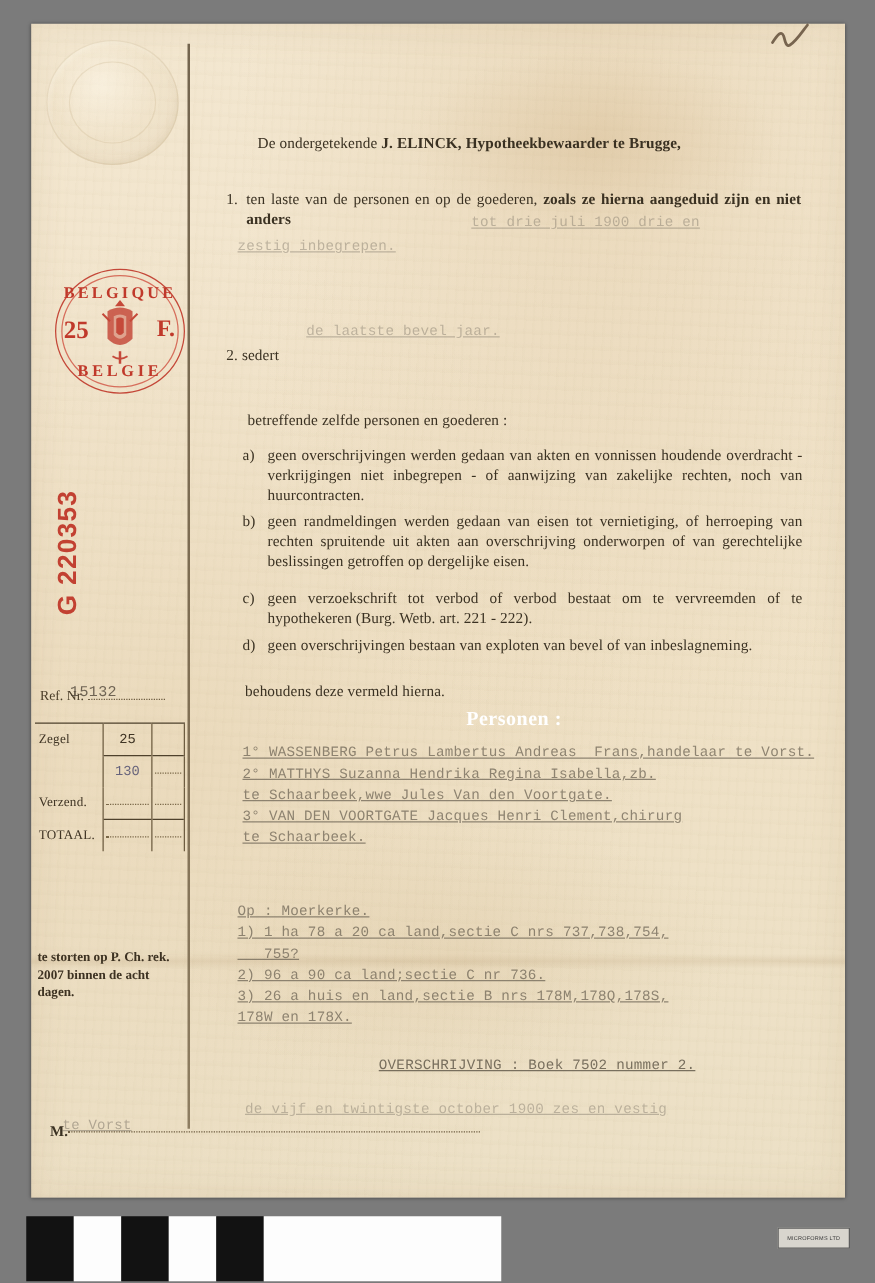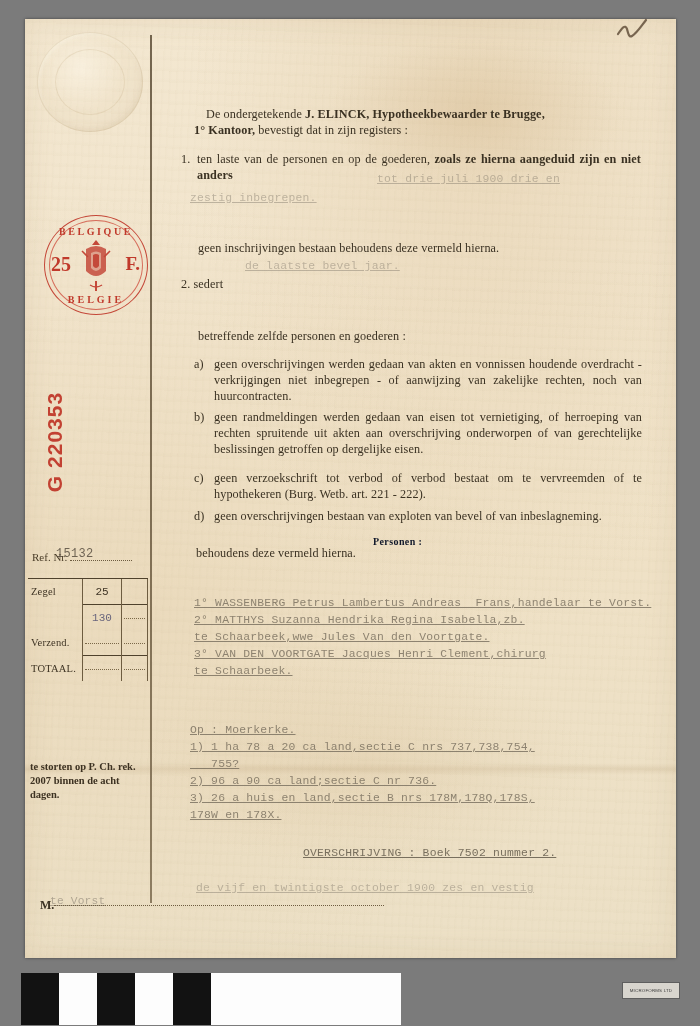--- a/index.html
+++ b/index.html
@@ -120,21 +120,21 @@
     border: 1px solid #cf5040;
     box-sizing: border-box;
     opacity: .8;
   }
   #stamp-country-top, #stamp-country-bottom {
     position: absolute;
     left: 0; width: 100%;
     text-align: center;
     font-family: "Liberation Serif", serif;
     font-weight: bold;
-    font-size: 10px;
+    font-size: 13px;
     letter-spacing: 2.6px;
     color: #c0392b;
   }
   #stamp-country-top { top: 11px; }
   #stamp-country-bottom { bottom: 10px; letter-spacing: 3px; }
   #stamp-value-left {
     position: absolute;
     left: 7px; top: 38px;
     font-family: "Liberation Serif", serif;
     font-weight: bold;
@@ -283,25 +283,25 @@
   }
   .lettered .mark { position: absolute; left: 0; top: 0; }
   .lettered .txt { display: block; padding-left: 20px; text-align: justify; }
   #item-a { top: 356px; }
   #item-b { top: 409px; }
   #item-c { top: 470px; }
   #item-d { top: 508px; }
   #closing { left: 196px; top: 545px; }
   #personen-heading {
     position: absolute;
-    left: 373px; top: 536px;
+    left: 373px; top: 567px;
     font-family: "Liberation Serif", serif;
     font-weight: bold;
-    font-size: 10px;
-    color: #0f172a;
+    font-size: 16px;
+    color: #ffffff;
     letter-spacing: .4px;
   }
 
   
   .typed {
     position: absolute;
     font-family: "Liberation Mono", monospace;
     font-size: 11.4px;
     line-height: 17px;
     letter-spacing: .2px;
@@ -470,29 +470,27 @@
             <span class="dotline"></span>
           </td>
     </tr>
   </tbody>
     </table>
 
   <div id="payment-note">te storten op P. Ch. rek. 2007 binnen de acht dagen.</div>
 
   <div id="intro" class="printed">
     <span class="indent"><span>De ondergetekende </span><b>J. ELINCK, Hypotheekbewaarder te Brugge,</b></span>
-    <span><b>1° Kantoor,</b><span> bevestigt dat in zijn registers :</span></span>
   </div>
 
   <div id="clause1" class="printed">
     <span class="num">1.</span>
     <span class="body"><span>ten laste van de personen en op de goederen, </span><b>zoals ze hierna aangeduid zijn en niet anders</b></span>
   </div>
 
-  <div id="noentries" class="printed">geen inschrijvingen bestaan behoudens deze vermeld hierna.</div>
 
   <div id="clause2" class="printed">
     <span>2.</span>
     <span>sedert</span>
   </div>
 
   <div id="concerning" class="printed">betreffende zelfde personen en goederen :</div>
 
   <div id="item-a" class="printed lettered">
     <span class="mark">a)</span>

